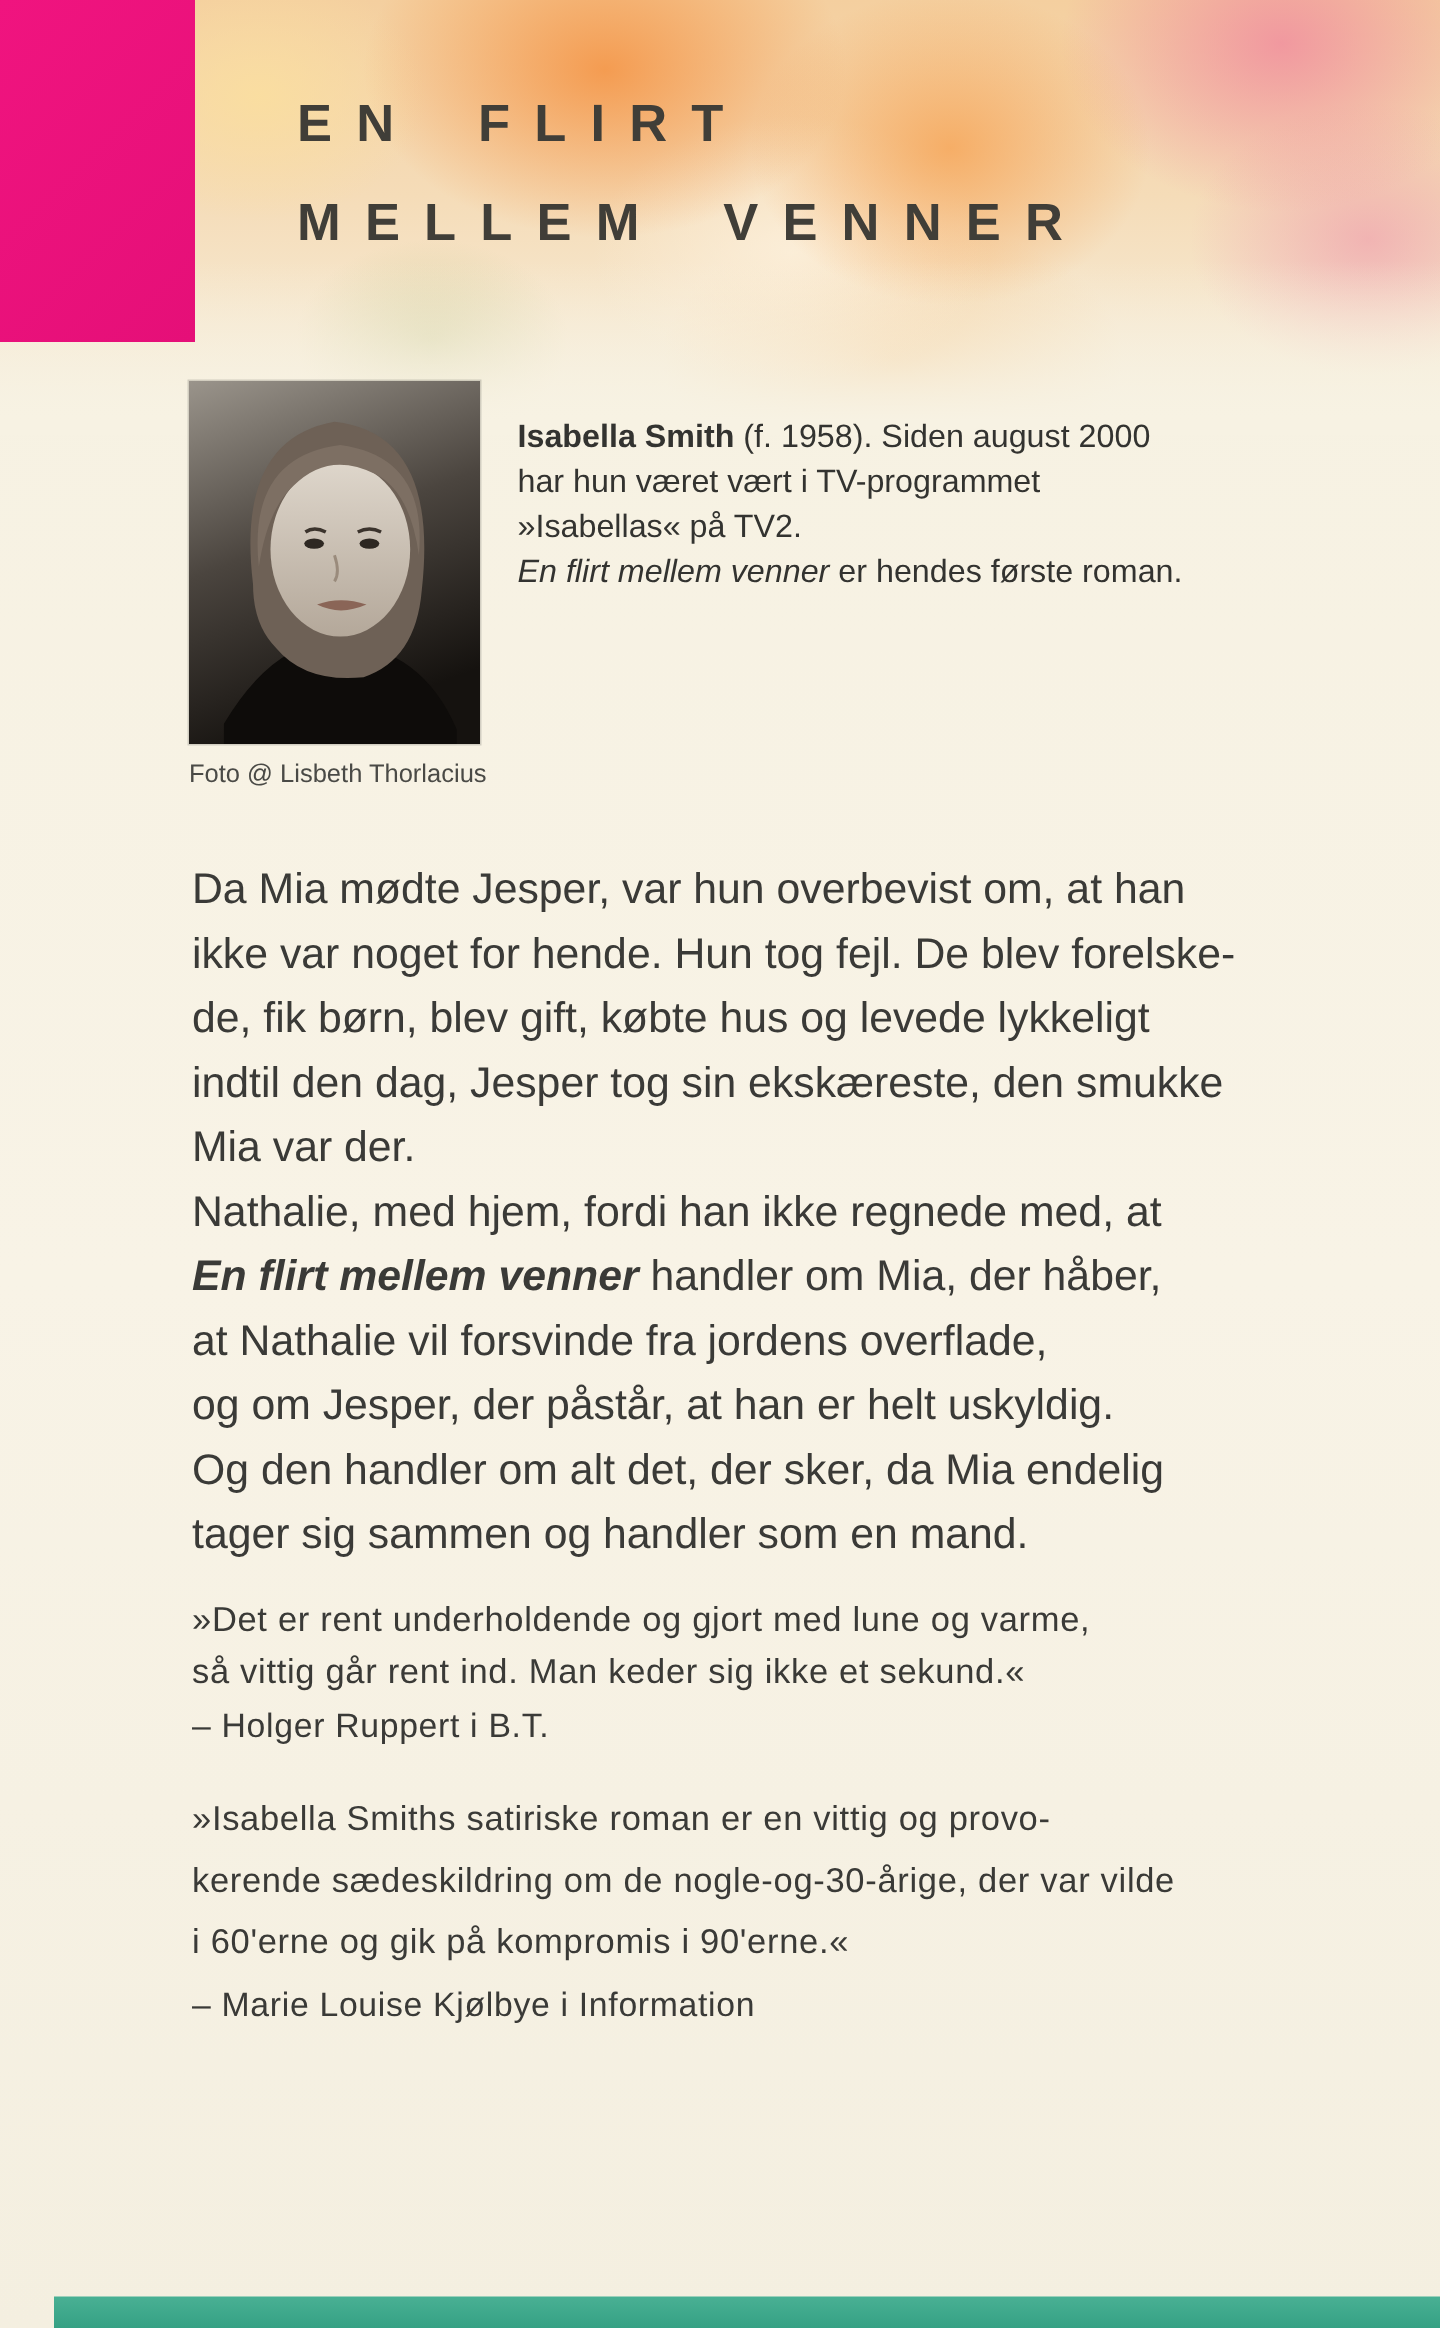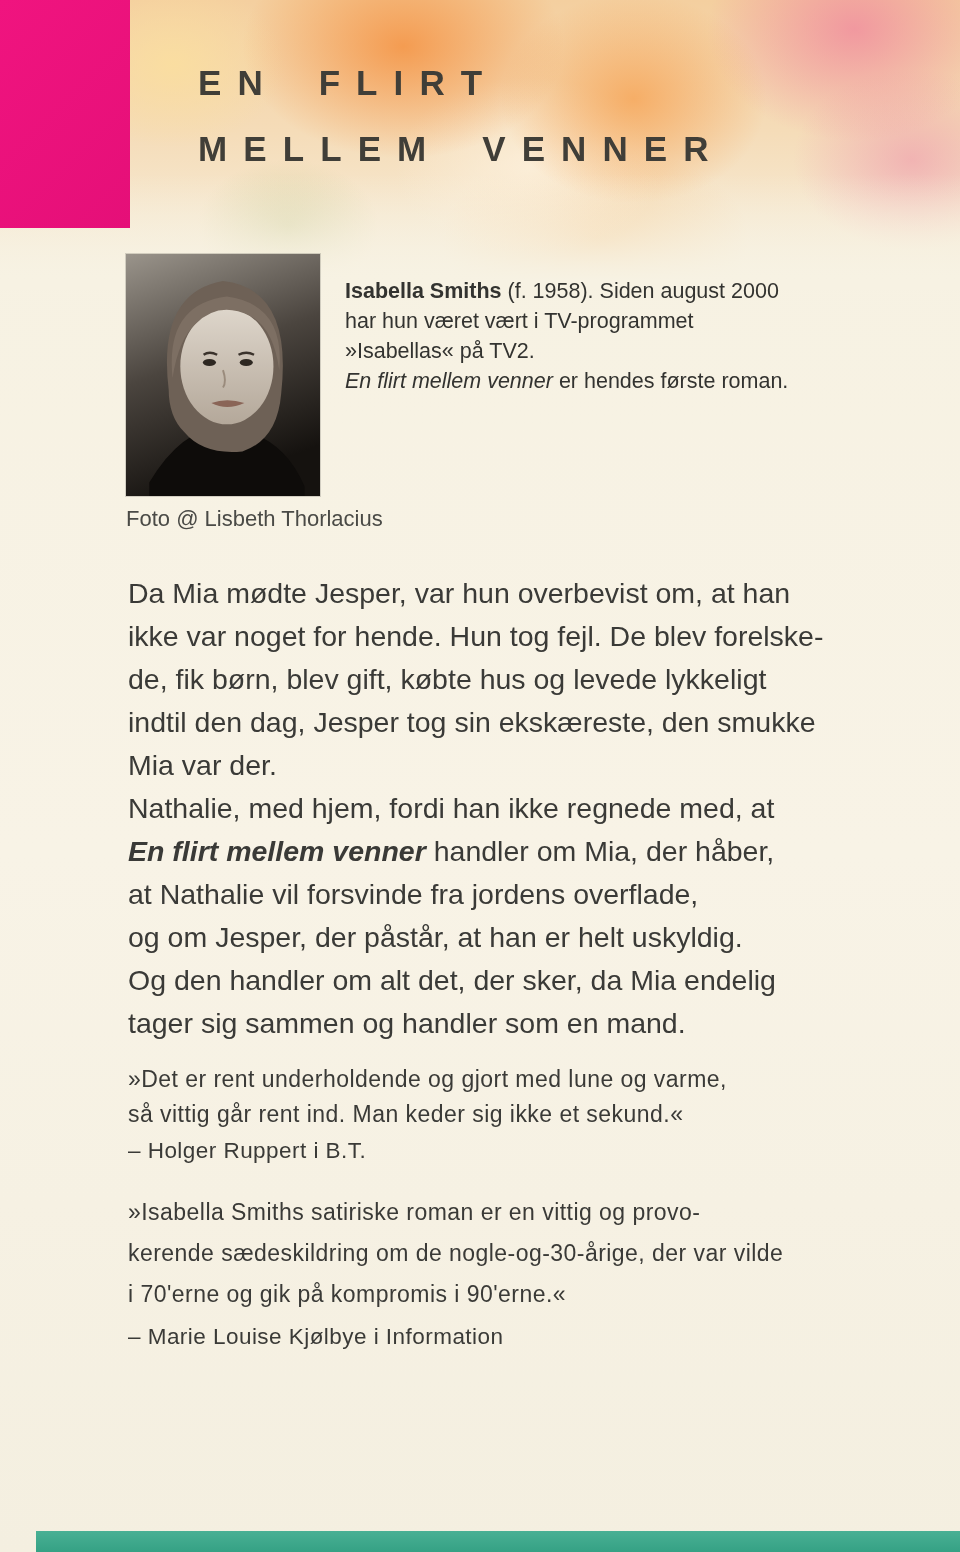--- a/index.html
+++ b/index.html
@@ -48,21 +48,21 @@
     word-spacing:0.40em;
   }
   
   .photo{
     position:absolute; top:254px; left:126px; width:194px; height:242px;
     box-shadow:0 0 0 1px rgba(0,0,0,0.15);
   }
   .photo svg{display:block;width:100%;height:100%;}
   .photo-caption{
     position:absolute; top:506px; left:126px;
-    font-size:22px; color:#4a4a46;
+    font-size:17px; color:#4a4a46;
   }
   .author-info{
     position:absolute; top:276px; left:345px; width:500px;
     font-size:21.5px; line-height:30px; color:#333330;
   }
   .author-info .b{font-weight:bold;}
   .author-info .i{font-style:italic;}
   
   .synopsis{
     position:absolute; top:572px; left:128px; width:730px;
@@ -127,21 +127,21 @@
       <ellipse cx="62" cy="56" rx="3.4" ry="1.8" fill="#2e2822"></ellipse>
       <path d="M40 52 Q43 50 47 52" stroke="#3b332c" stroke-width="1.2" fill="none"></path>
       <path d="M58 52 Q62 50 66 52" stroke="#3b332c" stroke-width="1.2" fill="none"></path>
       <path d="M50 60 Q52 66 50 69" stroke="#9a8b7c" stroke-width="1" fill="none"></path>
       <path d="M44 77 Q52 81 61 77 Q52 74 44 77 Z" fill="#8a6557"></path>
     </svg>
   </div>
   <div class="photo-caption">Foto @ Lisbeth Thorlacius</div>
 
   <div class="author-info">
-    <div><span class="b">Isabella Smiths</span><span> (f. 1958). Siden august 2000</span></div>
+    <div><span class="b">Isabella Smith</span><span> (f. 1958). Siden august 2000</span></div>
     <div>har hun været vært i TV-programmet</div>
     <div>»Isabellas« på TV2.</div>
     <div><span class="i">En flirt mellem venner</span><span> er hendes første roman.</span></div>
   </div>
 
   <div class="synopsis">
     <div class="syn-line">Da Mia mødte Jesper, var hun overbevist om, at han</div>
     <div class="syn-line">ikke var noget for hende. Hun tog fejl. De blev forelske-</div>
     <div class="syn-line">de, fik børn, blev gift, købte hus og levede lykkeligt</div>
     <div class="syn-line">indtil den dag, Jesper tog sin ekskæreste, den smukke</div>
@@ -156,19 +156,19 @@
 
   <div class="quote1">
     <div>»Det er rent underholdende og gjort med lune og varme,</div>
     <div>så vittig går rent ind. Man keder sig ikke et sekund.«</div>
     <div class="attribution">– Holger Ruppert i B.T.</div>
   </div>
 
   <div class="quote2">
     <div>»Isabella Smiths satiriske roman er en vittig og provo-</div>
     <div>kerende sædeskildring om de nogle-og-30-årige, der var vilde</div>
-    <div>i 70'erne og gik på kompromis i 90'erne.«</div>
+    <div>i 60'erne og gik på kompromis i 90'erne.«</div>
     <div class="attribution">– Marie Louise Kjølbye i Information</div>
   </div>
 
   <div class="bottom-bar"></div>
 
 </div>
 
 </body></html>

